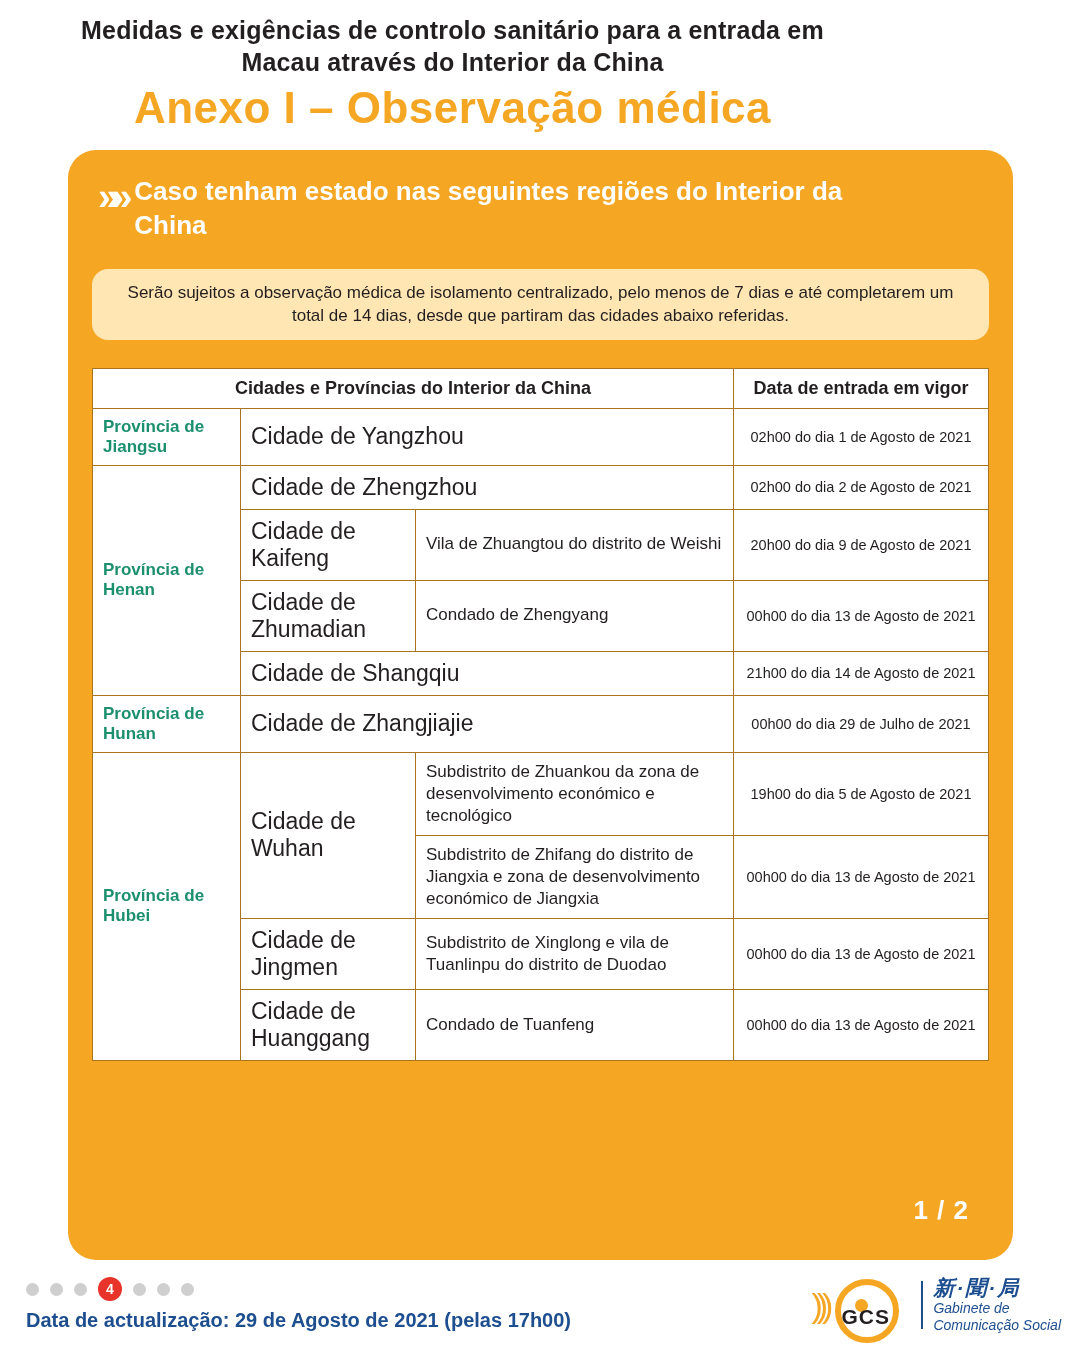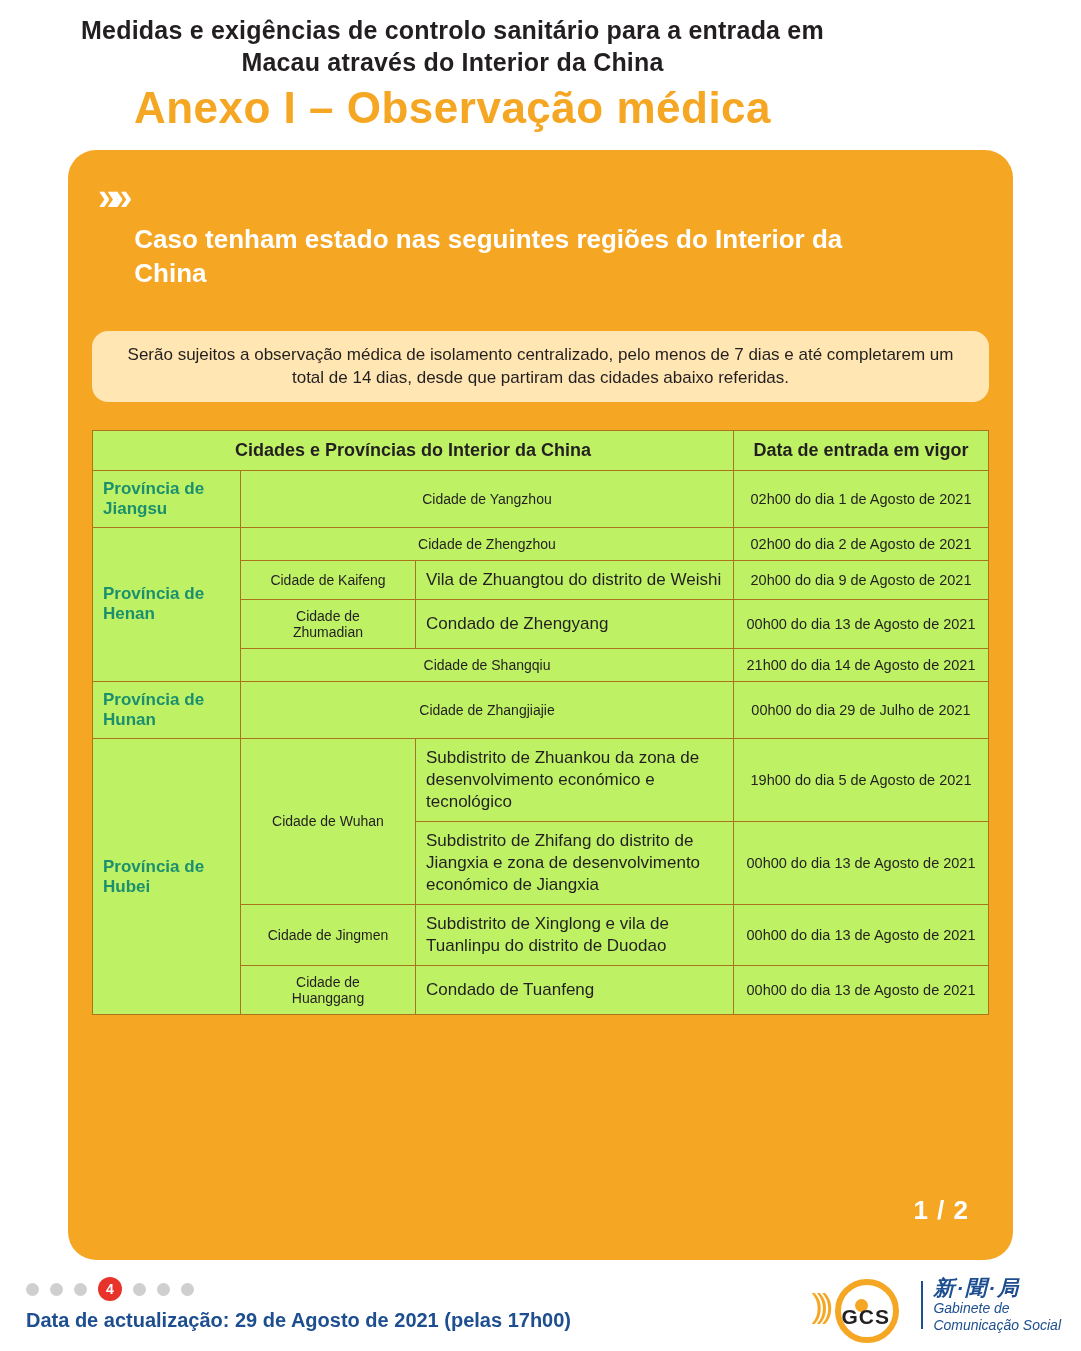--- a/index.html
+++ b/index.html
@@ -68,42 +68,41 @@
     margin-top: 4px;
     letter-spacing: -8px;
   }
   .card-heading-text {
     color: #ffffff;
     font-size: 26px;
     font-weight: bold;
     line-height: 1.32;
     max-width: 740px;
     text-align: left;
-    margin-top: 48px;
   }
 
   .note-box {
-    margin: 40px 24px 0 24px;
+    margin: 26px 24px 0 24px;
     background: #ffe6b3;
     border-radius: 16px;
     padding: 12px 24px;
     text-align: center;
     color: #231f20;
     font-size: 17px;
     line-height: 1.38;
   }
 
   
   .table-wrap {
     margin: 28px 24px 0 24px;
   }
   table.main {
     border-collapse: collapse;
     width: 100%;
-    background: #bef264;
+    background: #ffffff;
     table-layout: fixed;
   }
   table.main td, table.main th {
     border: 1px solid #a9741b;
     vertical-align: middle;
   }
   th.hdr {
     font-size: 18px;
     font-weight: bold;
     color: #231f20;
@@ -113,23 +112,23 @@
   td.prov {
     color: #1b8f6e;
     font-weight: bold;
     font-size: 17px;
     padding: 8px 10px;
     text-align: left;
     width: 148px;
   }
   td.city {
     color: #231f20;
-    font-size: 14px;
-    padding: 8px 26px;
-    text-align: center;
+    font-size: 23px;
+    padding: 8px 10px;
+    text-align: left;
   }
   td.area {
     color: #231f20;
     font-size: 17px;
     padding: 8px 10px;
     text-align: left;
     line-height: 1.3;
   }
   td.date {
     color: #231f20;

